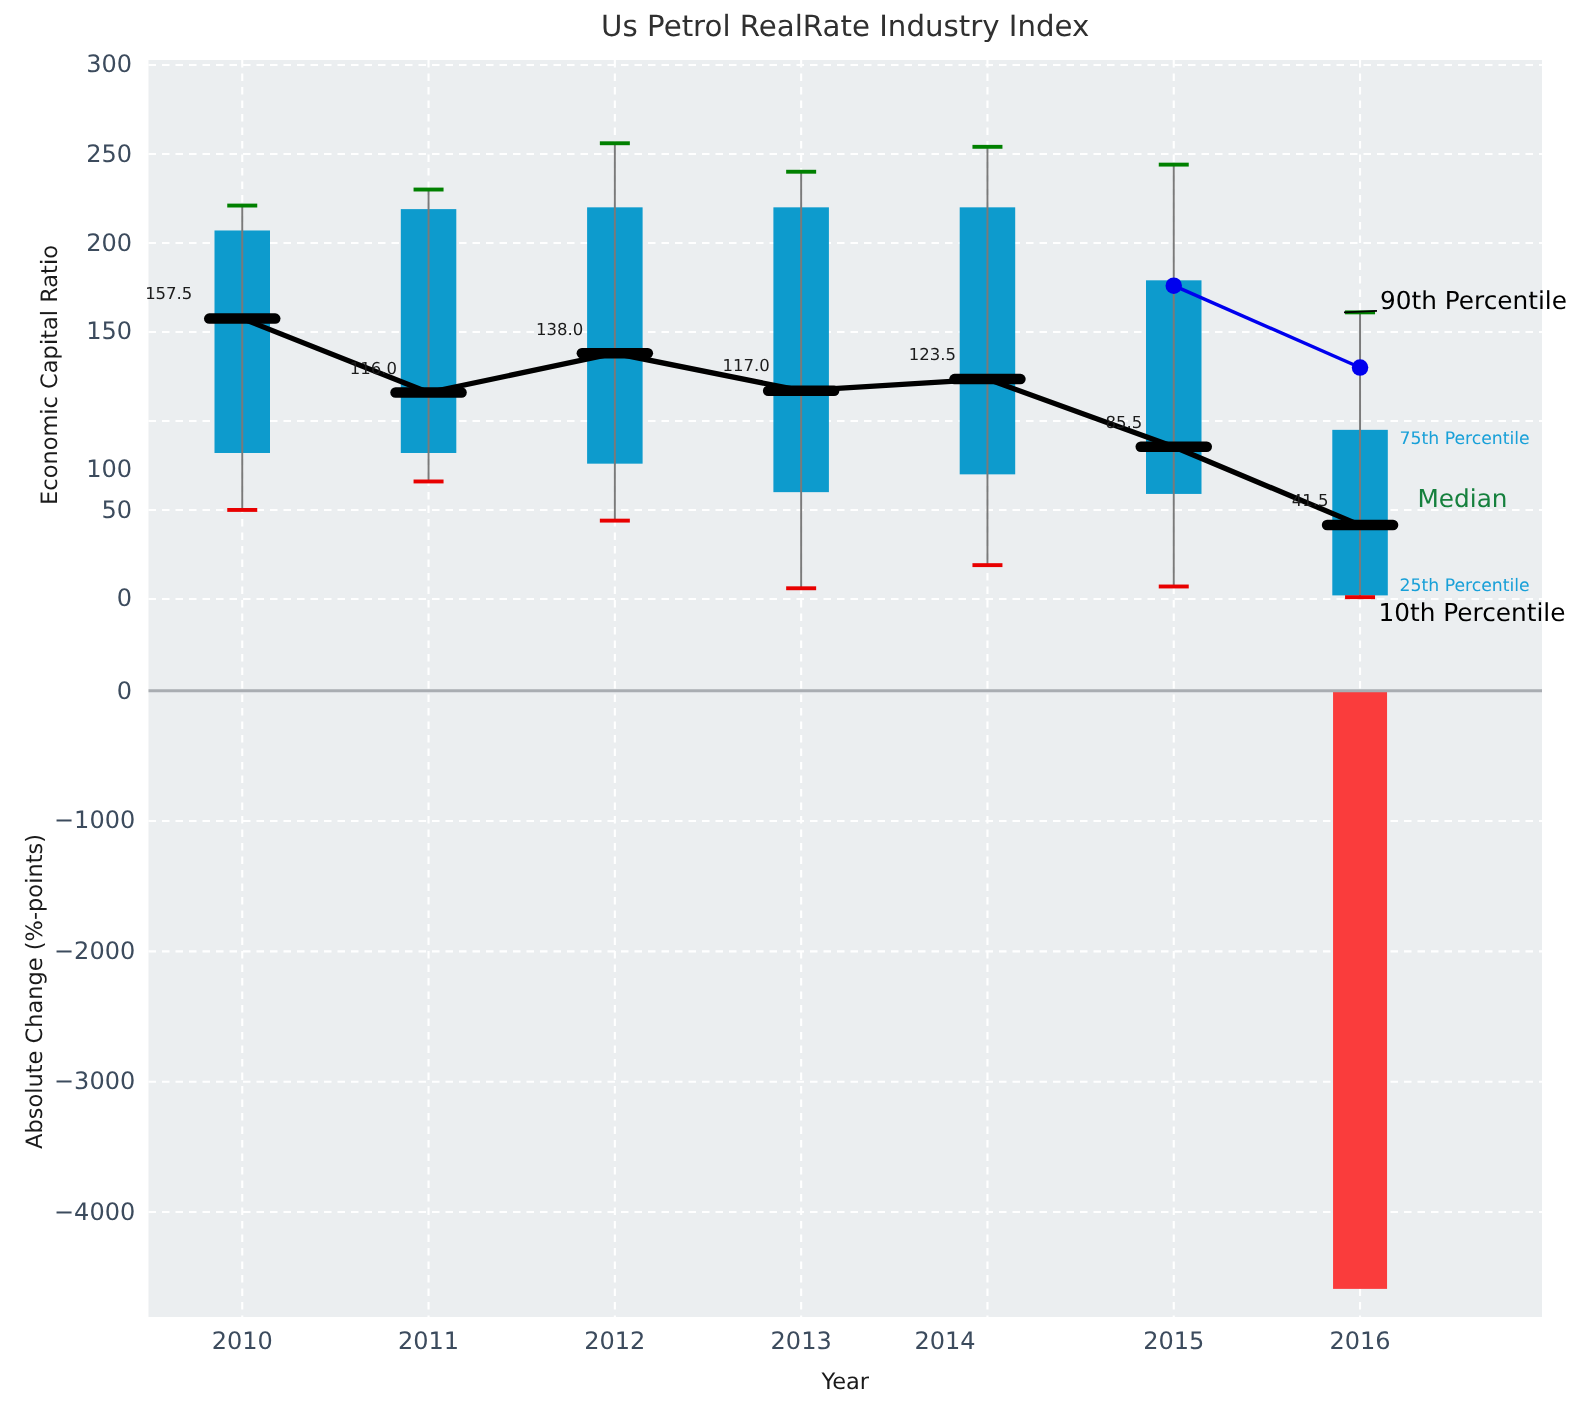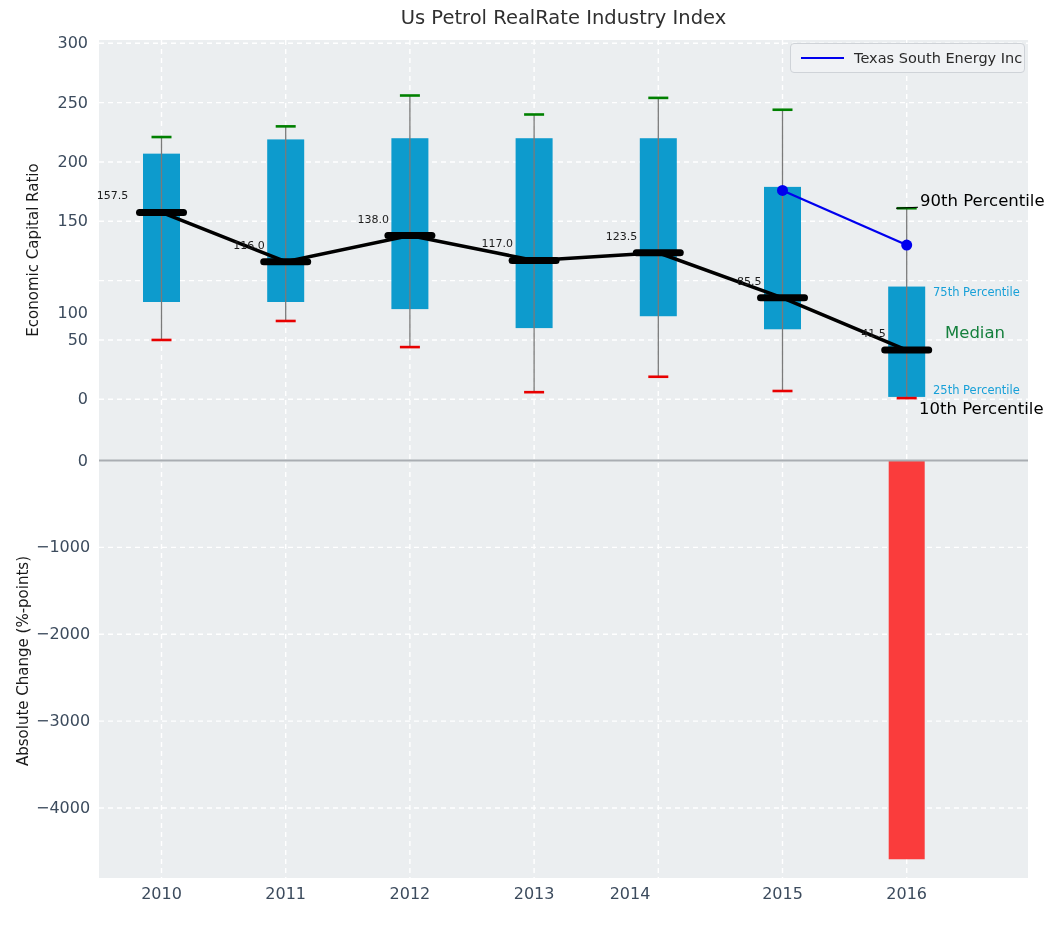--- a/index.html
+++ b/index.html
@@ -108,25 +108,22 @@
       <polyline points="782.5,190.4408 906.7,245.029" fill="none" stroke="#0000ee" stroke-width="2.3"></polyline>
       <circle cx="782.5" cy="190.4408" r="5.5" fill="#0000ee"></circle>
       <circle cx="906.7" cy="245.029" r="5.5" fill="#0000ee"></circle>
       <line x1="896" y1="208.2413" x2="918" y2="207.2413" stroke="#000000" stroke-width="1.2"></line>
     </svg>
 
   <div class="chart-title">Us Petrol RealRate Industry Index</div>
 
   <div class="ylabel ylabel-top">Economic Capital Ratio</div>
   <div class="ylabel ylabel-bottom">Absolute Change (%-points)</div>
+  <div class="xlabel">Year</div>
 
-  <div class="legend">
-    <span class="legend-line"></span>
-    <span class="legend-text">Texas South Energy Inc</span>
-  </div>
 
   <div id="generated-labels">
       <div class="tick ytick" style="left: 36px; top: 36.29px;">300</div>
       <div class="tick ytick" style="left: 36px; top: 95.625px;">250</div>
       <div class="tick ytick" style="left: 36px; top: 154.96px;">200</div>
       <div class="tick ytick" style="left: 36px; top: 214.295px;">150</div>
       <div class="tick ytick" style="left: 36px; top: 273.63px; margin-top: 32px;">100</div>
       <div class="tick ytick" style="left: 36px; top: 332.965px;">50</div>
       <div class="tick ytick" style="left: 36px; top: 392.3px;">0</div>
       <div class="tick ytick" style="left: 36px; top: 453.5px;">0</div>

